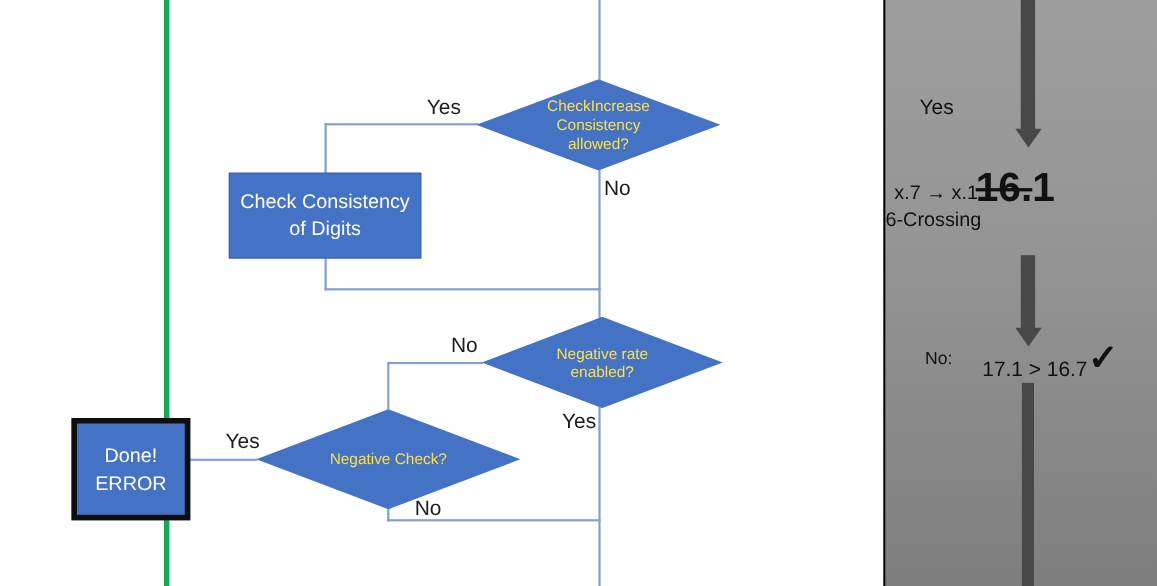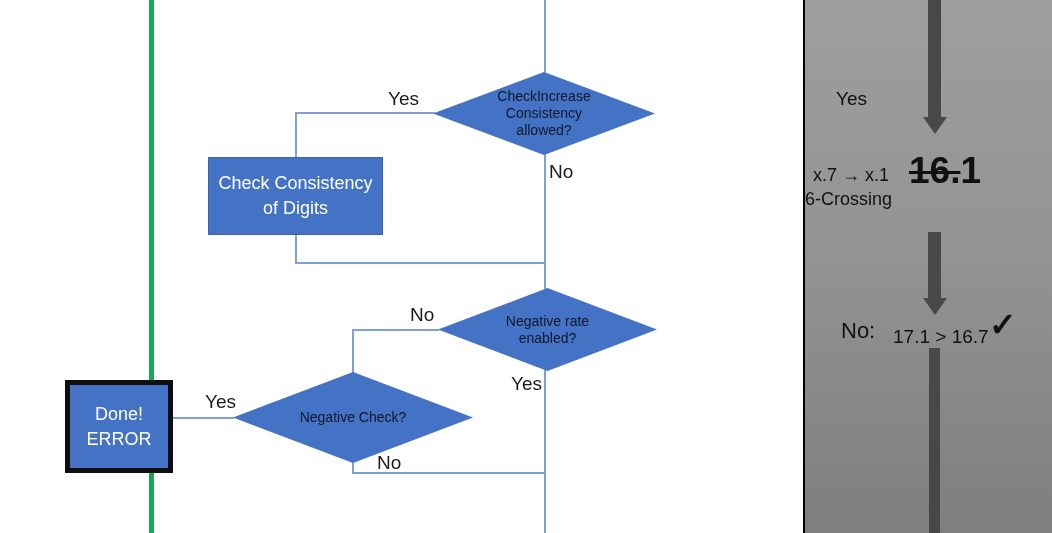--- a/index.html
+++ b/index.html
@@ -8,21 +8,21 @@
     font-family:"Liberation Sans",sans-serif;background:#ffffff;
   }
   
   .green-line{position:absolute;left:149px;top:0;width:5px;height:533px;background:#17a75b;z-index:1;}
   
   .conn{position:absolute;background:#7f9fd6;z-index:2;}
   
   .diamond{position:absolute;background:#4472c4;z-index:3;
     clip-path:polygon(50% 0%,100% 50%,50% 100%,0% 50%);
     display:flex;align-items:center;justify-content:center;}
-  .diamond .dtxt{color:#0f172a;font-size:14px;line-height:17px;text-align:center;font-weight:400;}
+  .diamond .dtxt{color:#fde047;font-size:14px;line-height:17px;text-align:center;font-weight:400;}
   .pbox{position:absolute;background:#4472c4;border:1px solid #3a62ad;z-index:3;
     display:flex;flex-direction:column;align-items:center;justify-content:center;
     color:#fff;font-size:18px;line-height:25px;text-align:center;box-sizing:border-box;}
   .donebox{position:absolute;background:#4472c4;border:5px solid #0e0e0e;z-index:4;
     display:flex;flex-direction:column;align-items:center;justify-content:center;
     color:#fff;font-size:18px;line-height:25px;text-align:center;box-sizing:border-box;}
   
   .lbl{position:absolute;color:#1b1b1b;font-size:19px;z-index:4;white-space:nowrap;}
   
   .panel{position:absolute;left:803px;top:0;width:249px;height:533px;z-index:5;
@@ -97,25 +97,25 @@
 
     <div class="shaft" style="left:123px;top:0;width:13px;height:118px"></div>
     <div class="ahead" style="left:118px;top:117px"></div>
     <span class="ptext" style="left:31px;top:88px;font-size:19px">Yes</span>
 
     <div class="ptext note" style="left:0px;top:163px">
       <div>x.7 → x.1</div>
       <div>6-Crossing</div>
     </div>
 
-    <div class="ptext bignum" style="left:104px;top:153px"><span class="struck">16.</span><span>1</span></div>
+    <div class="ptext bignum" style="left:82px;top:153px"><span class="struck">16.</span><span>1</span></div>
 
     <div class="shaft" style="left:123px;top:232px;width:13px;height:67px"></div>
     <div class="ahead" style="left:118px;top:298px"></div>
 
-    <span class="ptext" style="left:36px;top:318px;font-size:22px">No:</span>
+    <span class="ptext" style="left:36px;top:318px;font-size:16px">No:</span>
     <span class="ptext" style="left:88px;top:326px;font-size:19px">17.1 &gt; 16.7</span>
     <span class="ptext checkmark" style="left:184px;top:305px">✓</span>
 
     <div class="shaft" style="left:124px;top:348px;width:11px;height:185px"></div>
   </div>
 
 </div>
 
 </body></html>

